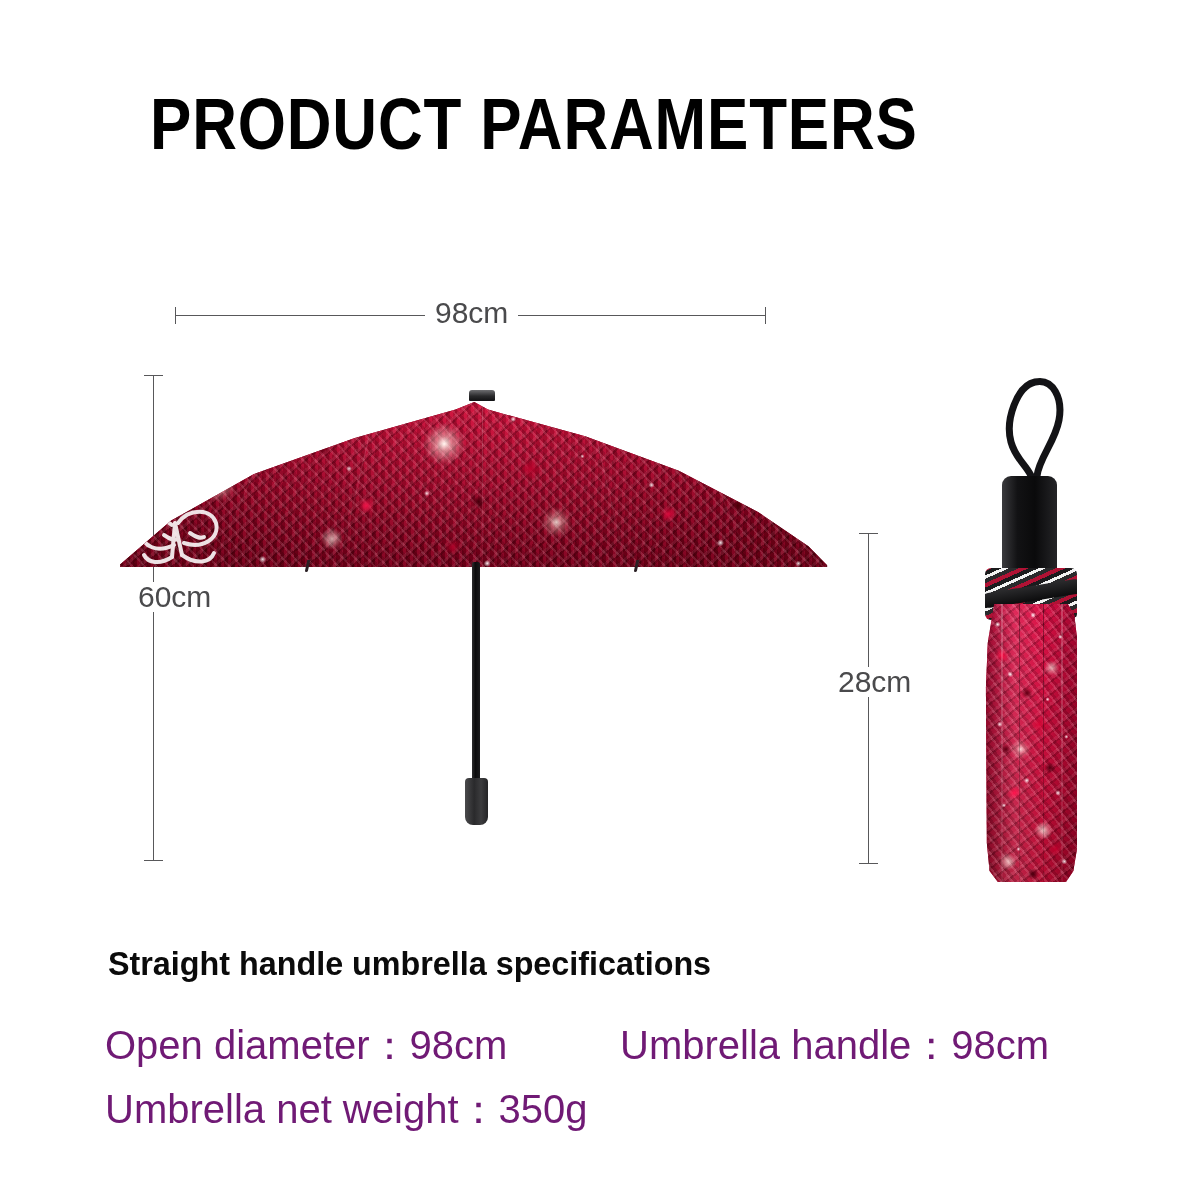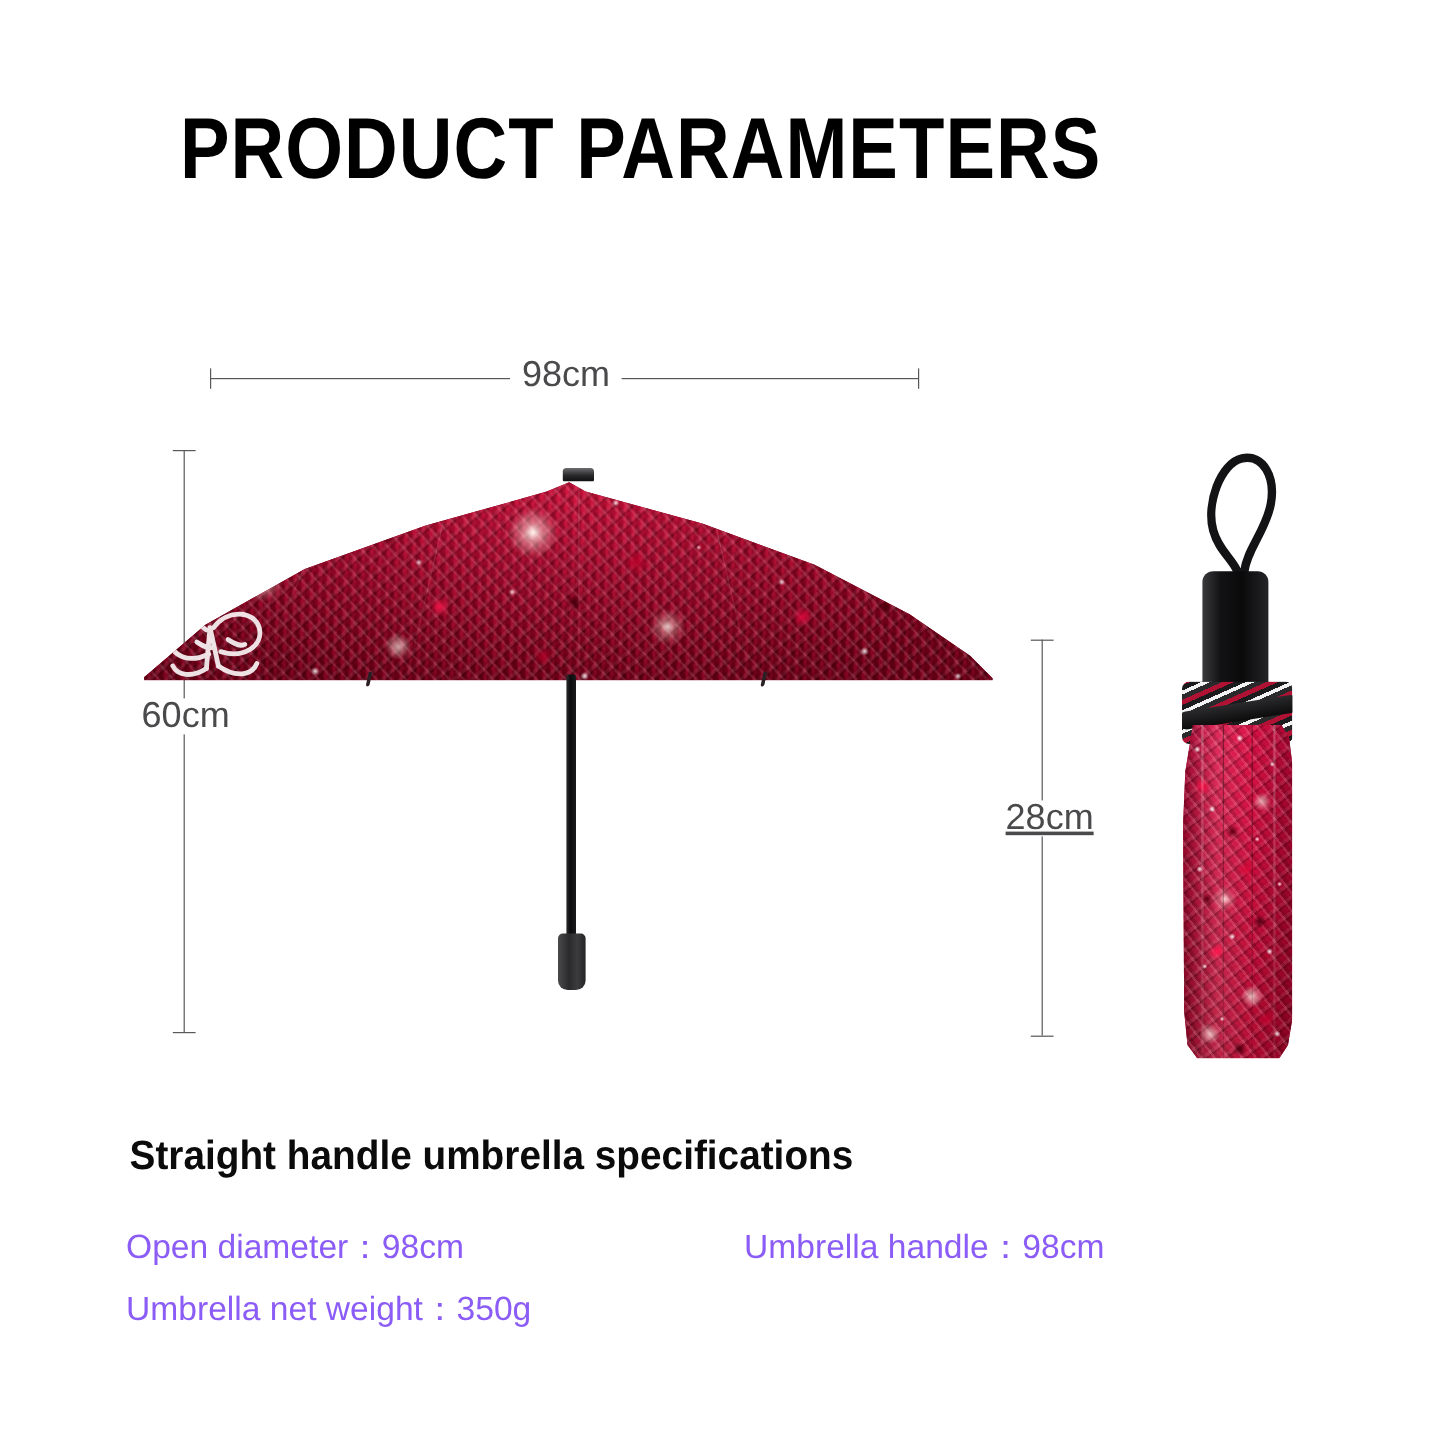--- a/index.html
+++ b/index.html
@@ -211,44 +211,44 @@
   }
 
   
   .spec-heading{
     position:absolute; left:108px; top:944px;
     font-size:34px; font-weight:700; color:#0b0b0b;
     transform:scaleX(0.95); transform-origin:left top; white-space:nowrap;
   }
   .spec-grid{ position:absolute; left:105px; top:1025px; width:1010px; }
   .spec-row{ display:flex; margin-bottom:24px; }
-  .spec-cell{ font-size:28px; color:#8b5cf6; white-space:nowrap; line-height:1; }
+  .spec-cell{ font-size:40px; color:#701a75; white-space:nowrap; line-height:1; }
   .spec-cell.left{ width:515px; }
 </style>
 </head>
 <body>
 
 <div class="page-title">PRODUCT PARAMETERS</div>
 
 <div class="diagram">
 
   <div class="dimcap v" style="left:175px; top:307px;"></div>
   <div class="dimline h" style="left:175px; top:315px; width:590px;"></div>
   <div class="dimcap v" style="left:765px; top:307px;"></div>
   <div class="dimlabel" style="left:425px; top:298px;">98cm</div>
 
   <div class="dimcap h" style="left:144px; top:375px;"></div>
   <div class="dimline v" style="left:153px; top:375px; height:485px;"></div>
   <div class="dimcap h" style="left:144px; top:860px;"></div>
-  <div class="dimlabel" style="left:108px; top:582px;">60cm</div>
+  <div class="dimlabel" style="left:128px; top:582px;">60cm</div>
 
   <div class="dimcap h" style="left:859px; top:533px;"></div>
   <div class="dimline v" style="left:868px; top:533px; height:330px;"></div>
   <div class="dimcap h" style="left:859px; top:863px;"></div>
-  <div class="dimlabel" style="left:828px; top:667px;text-decoration:underline;">28cm</div>
+  <div class="dimlabel" style="left:828px; top:667px;">28cm</div>
 
   <div class="umbrella-open">
 
     <div class="ferrule"></div>
 
     <div class="canopy">
       <div class="canopy-tex"></div>
 
       <div class="seam" style="left:178px; transform:rotate(24deg); transform-origin:top center;"></div>
       <div class="seam" style="left:268px; transform:rotate(13deg); transform-origin:top center;"></div>

